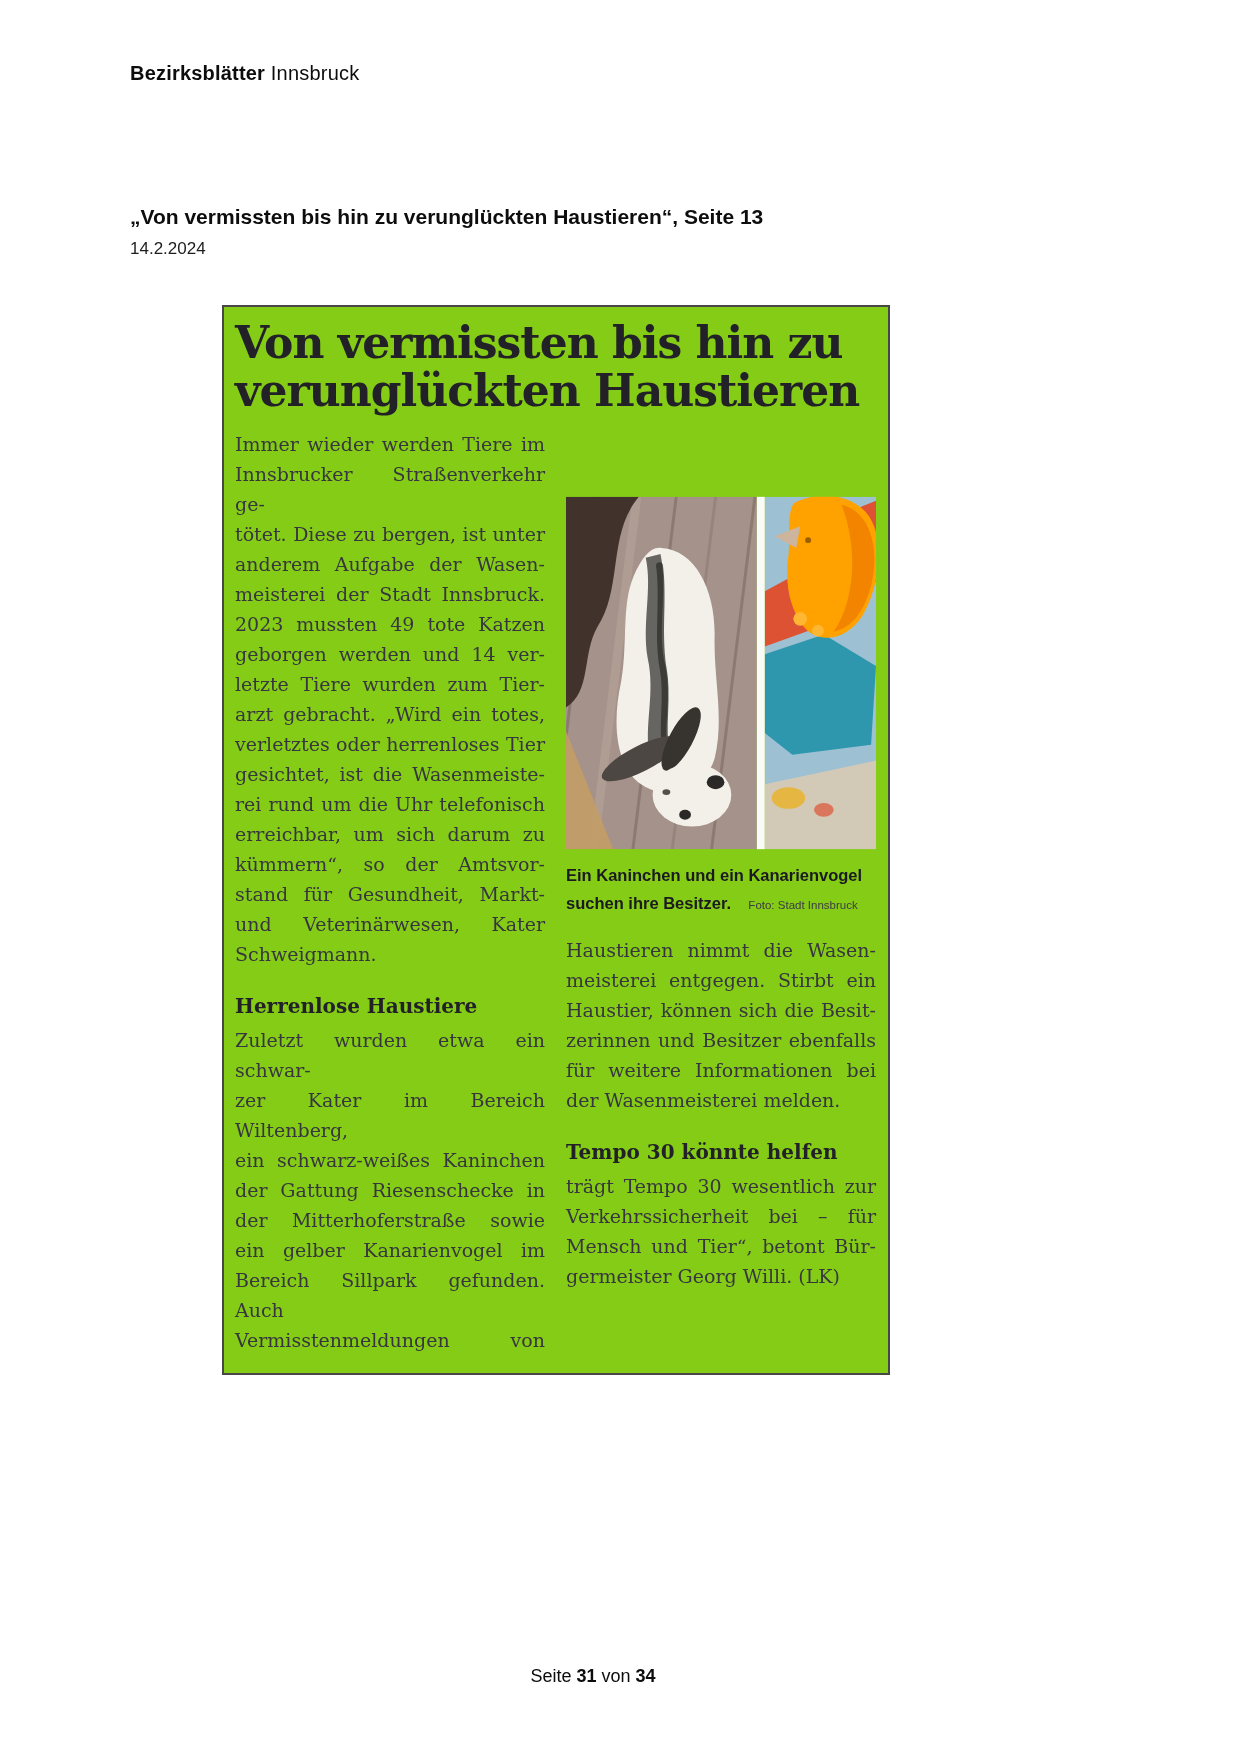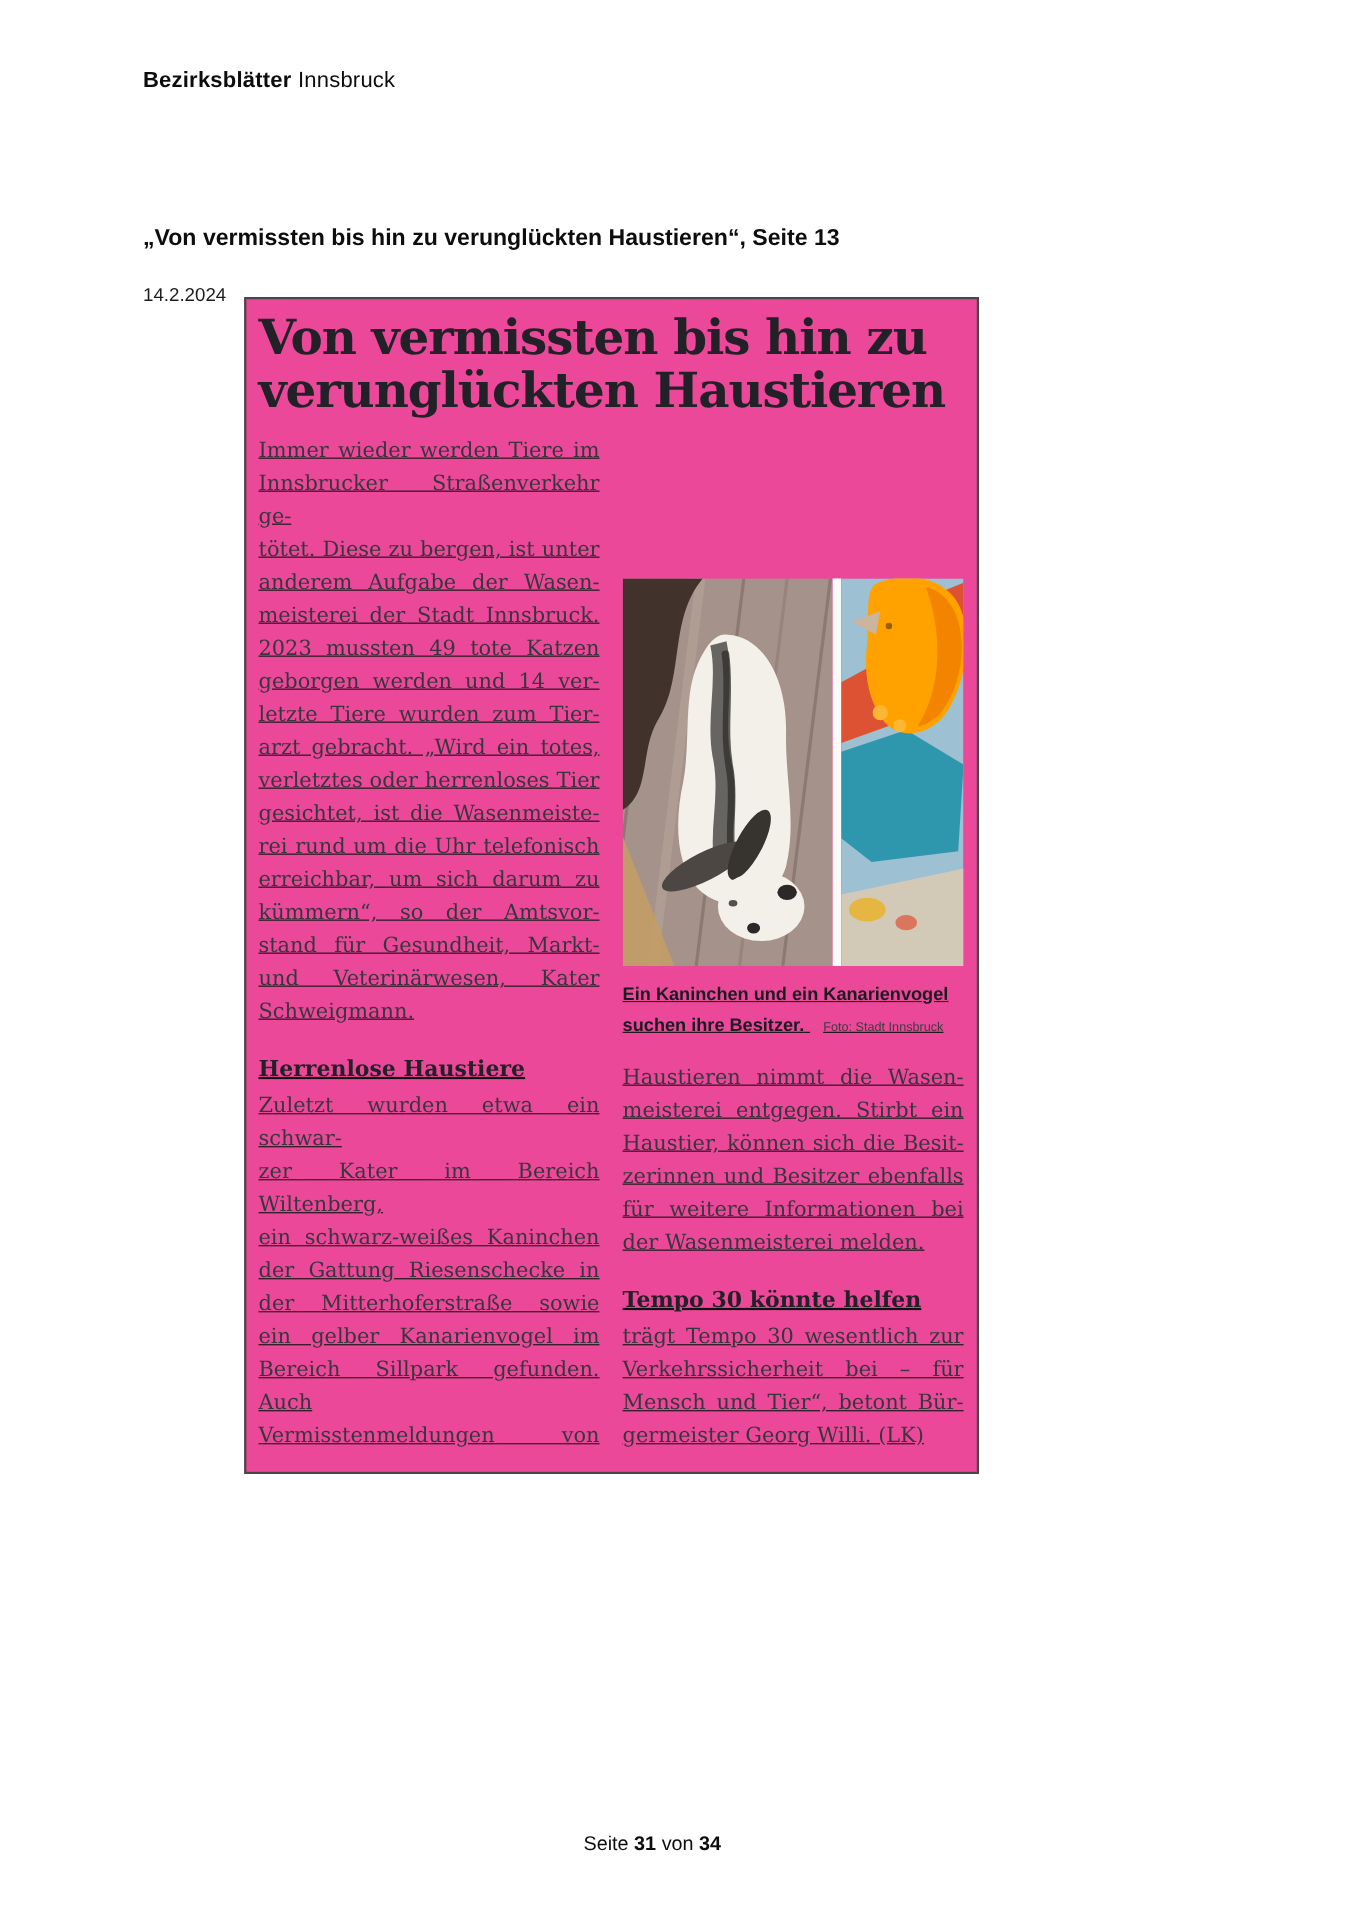--- a/index.html
+++ b/index.html
@@ -1,27 +1,27 @@
 <!DOCTYPE html>
 <html><head>
 <meta charset="utf-8">
 <style>
   html,body{margin:0;padding:0;background:#ffffff;}
   .page{position:relative;width:1022px;height:1754px;background:#ffffff;overflow:hidden;
         font-family:"Liberation Sans",sans-serif;color:#111;}
   .masthead{position:absolute;left:130px;top:62px;font-size:20px;letter-spacing:0.2px;color:#0d0d0d;}
   .masthead .brand{font-weight:bold;}
   .doc-title{position:absolute;left:130px;top:205px;font-size:21px;font-weight:bold;color:#0d0d0d;}
-  .doc-date{position:absolute;left:130px;top:239px;font-size:17px;color:#1d1d1d;margin-top:20px;}
+  .doc-date{position:absolute;left:130px;top:239px;font-size:17px;color:#1d1d1d;}
 
-  .clipping{position:absolute;left:222px;top:270px;width:668px;box-sizing:border-box;
-            border:2px solid #474747;background:#ec4899;padding:10px 11px 18px 11px;}
+  .clipping{position:absolute;left:222px;top:305px;width:668px;box-sizing:border-box;
+            border:2px solid #474747;background:#84cc16;padding:10px 11px 18px 11px;}
   .headline{margin:2px 0 14px 0;font-family:"DejaVu Serif",serif;font-weight:bold;
             font-size:44px;line-height:48px;letter-spacing:-1px;color:#232128;}
-  .cols{display:flex;gap:21px;align-items:flex-end;text-decoration:underline;}
+  .cols{display:flex;gap:21px;align-items:center;}
   .col{width:310px;font-family:"DejaVu Serif",serif;font-size:19px;line-height:30px;color:#37363e;}
   .line{text-align:justify;text-align-last:justify;white-space:normal;}
   .line.flush{text-align-last:left;}
   .subhead{font-family:"DejaVu Serif",serif;font-weight:bold;font-size:20px;
            margin:22px 0 4px 0;color:#232128;text-align:left;}
   .photo{width:310px;height:358px;display:block;}
   .caption{margin-top:10px;font-family:"Liberation Sans",sans-serif;color:#1b1a20;}
   .cap-line{font-weight:bold;font-size:16.5px;line-height:26px;}
   .cap-credit{font-weight:normal;font-size:11.5px;color:#3d3c42;margin-left:12px;}
   .col-body{margin-top:15px;}

